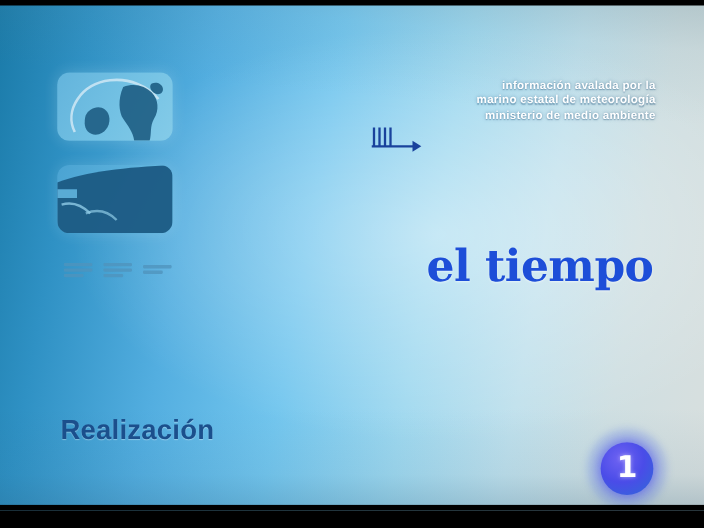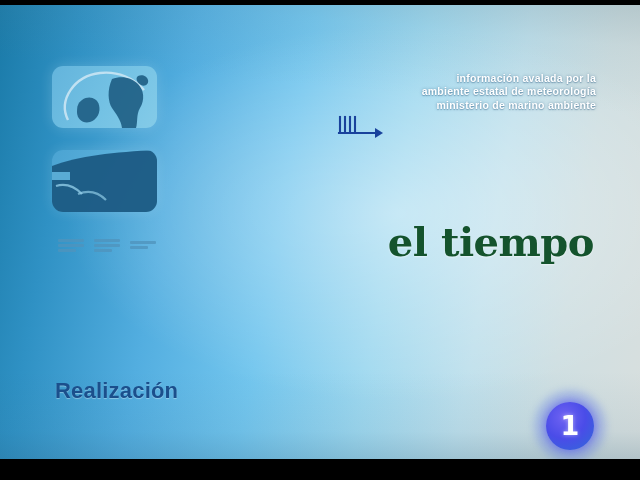--- a/index.html
+++ b/index.html
@@ -144,32 +144,32 @@
 
   
   .title-tiempo {
     position: absolute;
     right: 46px;
     top: 218px;
     font-family: "DejaVu Serif", "Liberation Serif", serif;
     font-weight: bold;
     font-size: 40px;
     letter-spacing: -0.5px;
-    color: #14532d;
+    color: #1d4ed8;
     text-shadow: 0 1px 2px rgba(255,255,255,0.55);
     white-space: nowrap;
   }
 
   
   .credits {
     position: absolute;
     left: 55px;
     top: 374px;
     color: #1b4f8c;
-    font-size: 22px;
+    font-size: 25px;
     font-weight: bold;
     line-height: 34px;
     letter-spacing: 0.2px;
     text-shadow: 0 1px 1px rgba(255,255,255,0.35);
   }
   .credits div { white-space: nowrap; }
 
   
   .channel-bug {
     position: absolute;
@@ -274,22 +274,22 @@
         <line x1="13" y1="4" x2="13" y2="19"></line>
         <line x1="18" y1="4" x2="18" y2="19"></line>
         <line x1="2" y1="20" x2="40" y2="20"></line>
       </g>
       <path d="M38 15 L46 20 L38 25 Z" fill="#19429c"></path>
     </svg>
   </div>
 
   <div class="attribution">
     <div>información avalada por la</div>
-    <div>ambiente estatal de meteorología</div>
-    <div>ministerio de marino ambiente</div>
+    <div>marino estatal de meteorología</div>
+    <div>ministerio de medio ambiente</div>
   </div>
 
   <div class="title-tiempo">el tiempo</div>
 
   <div class="credits">
     <div>Realización</div>
   </div>
 
   <div class="channel-bug">
     <div class="bug-glow"></div>

